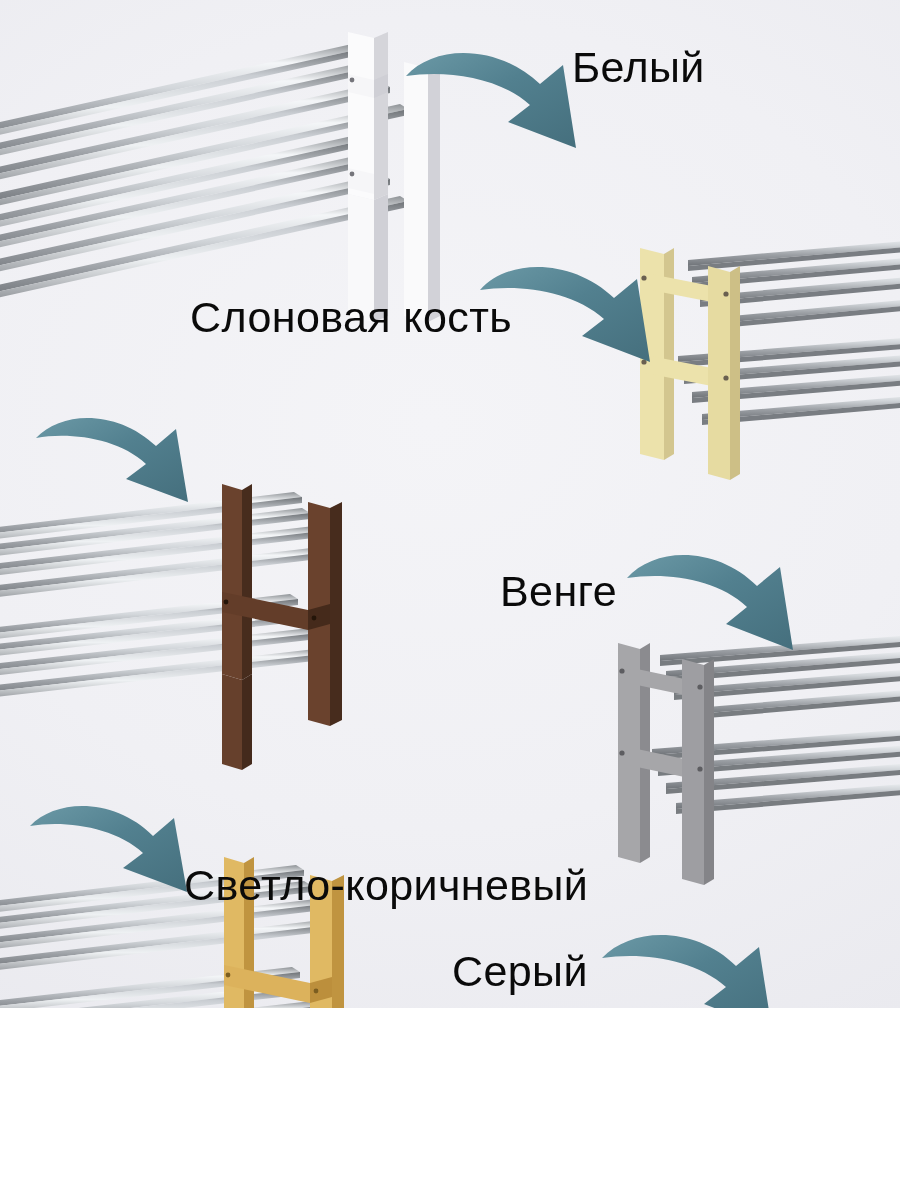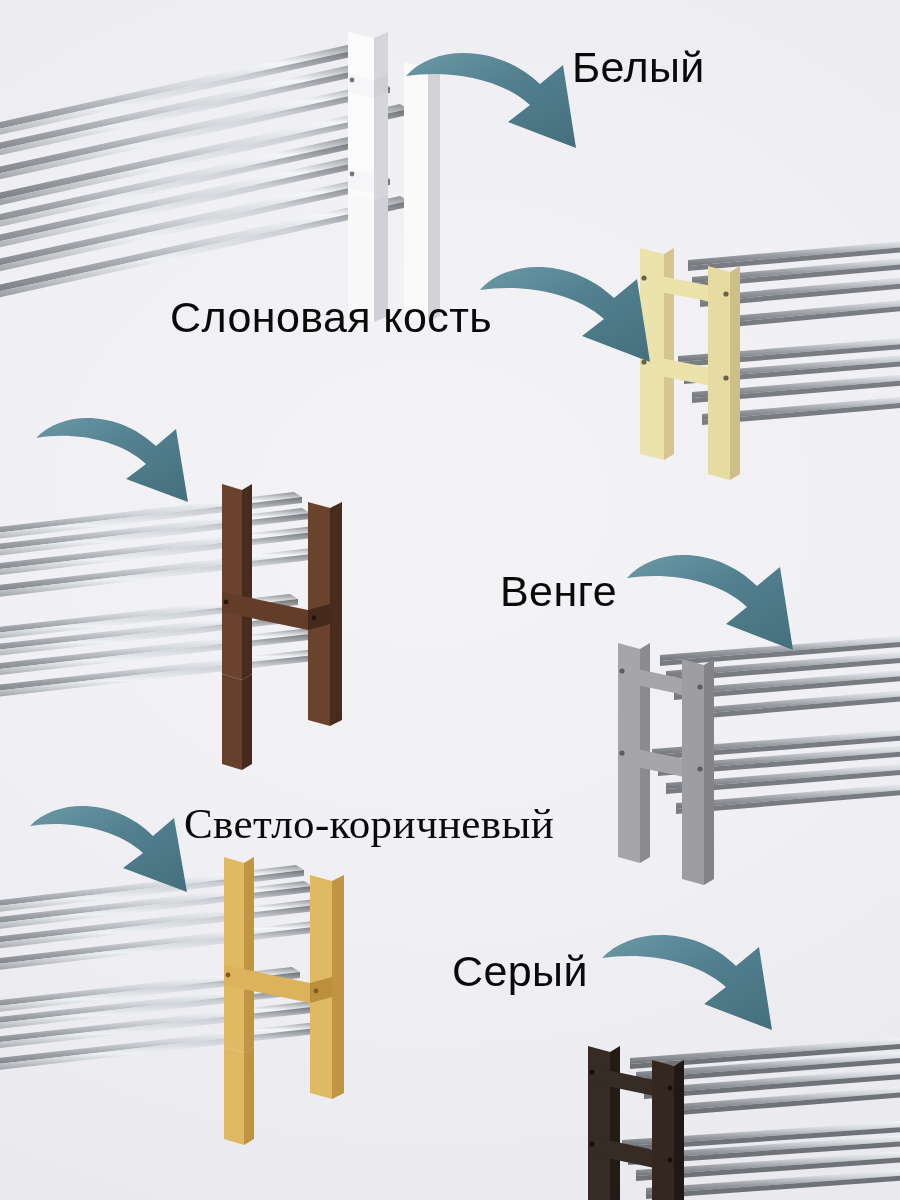--- a/index.html
+++ b/index.html
@@ -4,21 +4,21 @@
 <title>Шкаф для обуви — варианты цветов</title>
 <style>
   html, body {
     margin: 0;
     padding: 0;
     background: #ffffff;
   }
   #stage {
     position: relative;
     width: 900px;
-    height: 1200px;
+    height: 1008px;
     overflow: hidden;
     background: radial-gradient(ellipse 1100px 900px at 48% 42%, #f4f4f7 0%, #f0f0f4 45%, #eaeaef 78%, #e6e6ec 100%);
     font-family: "Liberation Sans", "DejaVu Sans", sans-serif;
     -webkit-font-smoothing: antialiased;
   }
 
   
   .label {
     position: absolute;
     color: #0a0a0a;
@@ -467,22 +467,22 @@
   </div>
 
   <div class="arrow" style="left:600px; top:920px; width:180px; height:130px;">
     <svg viewBox="0 0 180 130" width="180" height="130">
       <path d="M2,38 C32,6 96,6 136,46 L159,27 L172,110 L104,84 L126,67 C94,38 40,32 2,38 Z" fill="url(#arrowGrad)"></path>
     </svg>
   </div>
 
   <div class="label" style="left:572px; top:46px;">Белый</div>
 
-  <div class="label" style="left:170px; top:296px;">Слоновая кость</div>
+  <div class="label" style="left:190px; top:296px;">Слоновая кость</div>
 
 
   <div class="label" style="left:500px; top:570px;">Венге</div>
 
-  <div class="label" style="left:184px; top:802px;font-family:Liberation Serif, serif;">Светло-коричневый</div>
+  <div class="label" style="left:184px; top:864px;">Светло-коричневый</div>
 
   <div class="label" style="left:452px; top:950px;">Серый</div>
 
 </div>
 
 </body></html>

